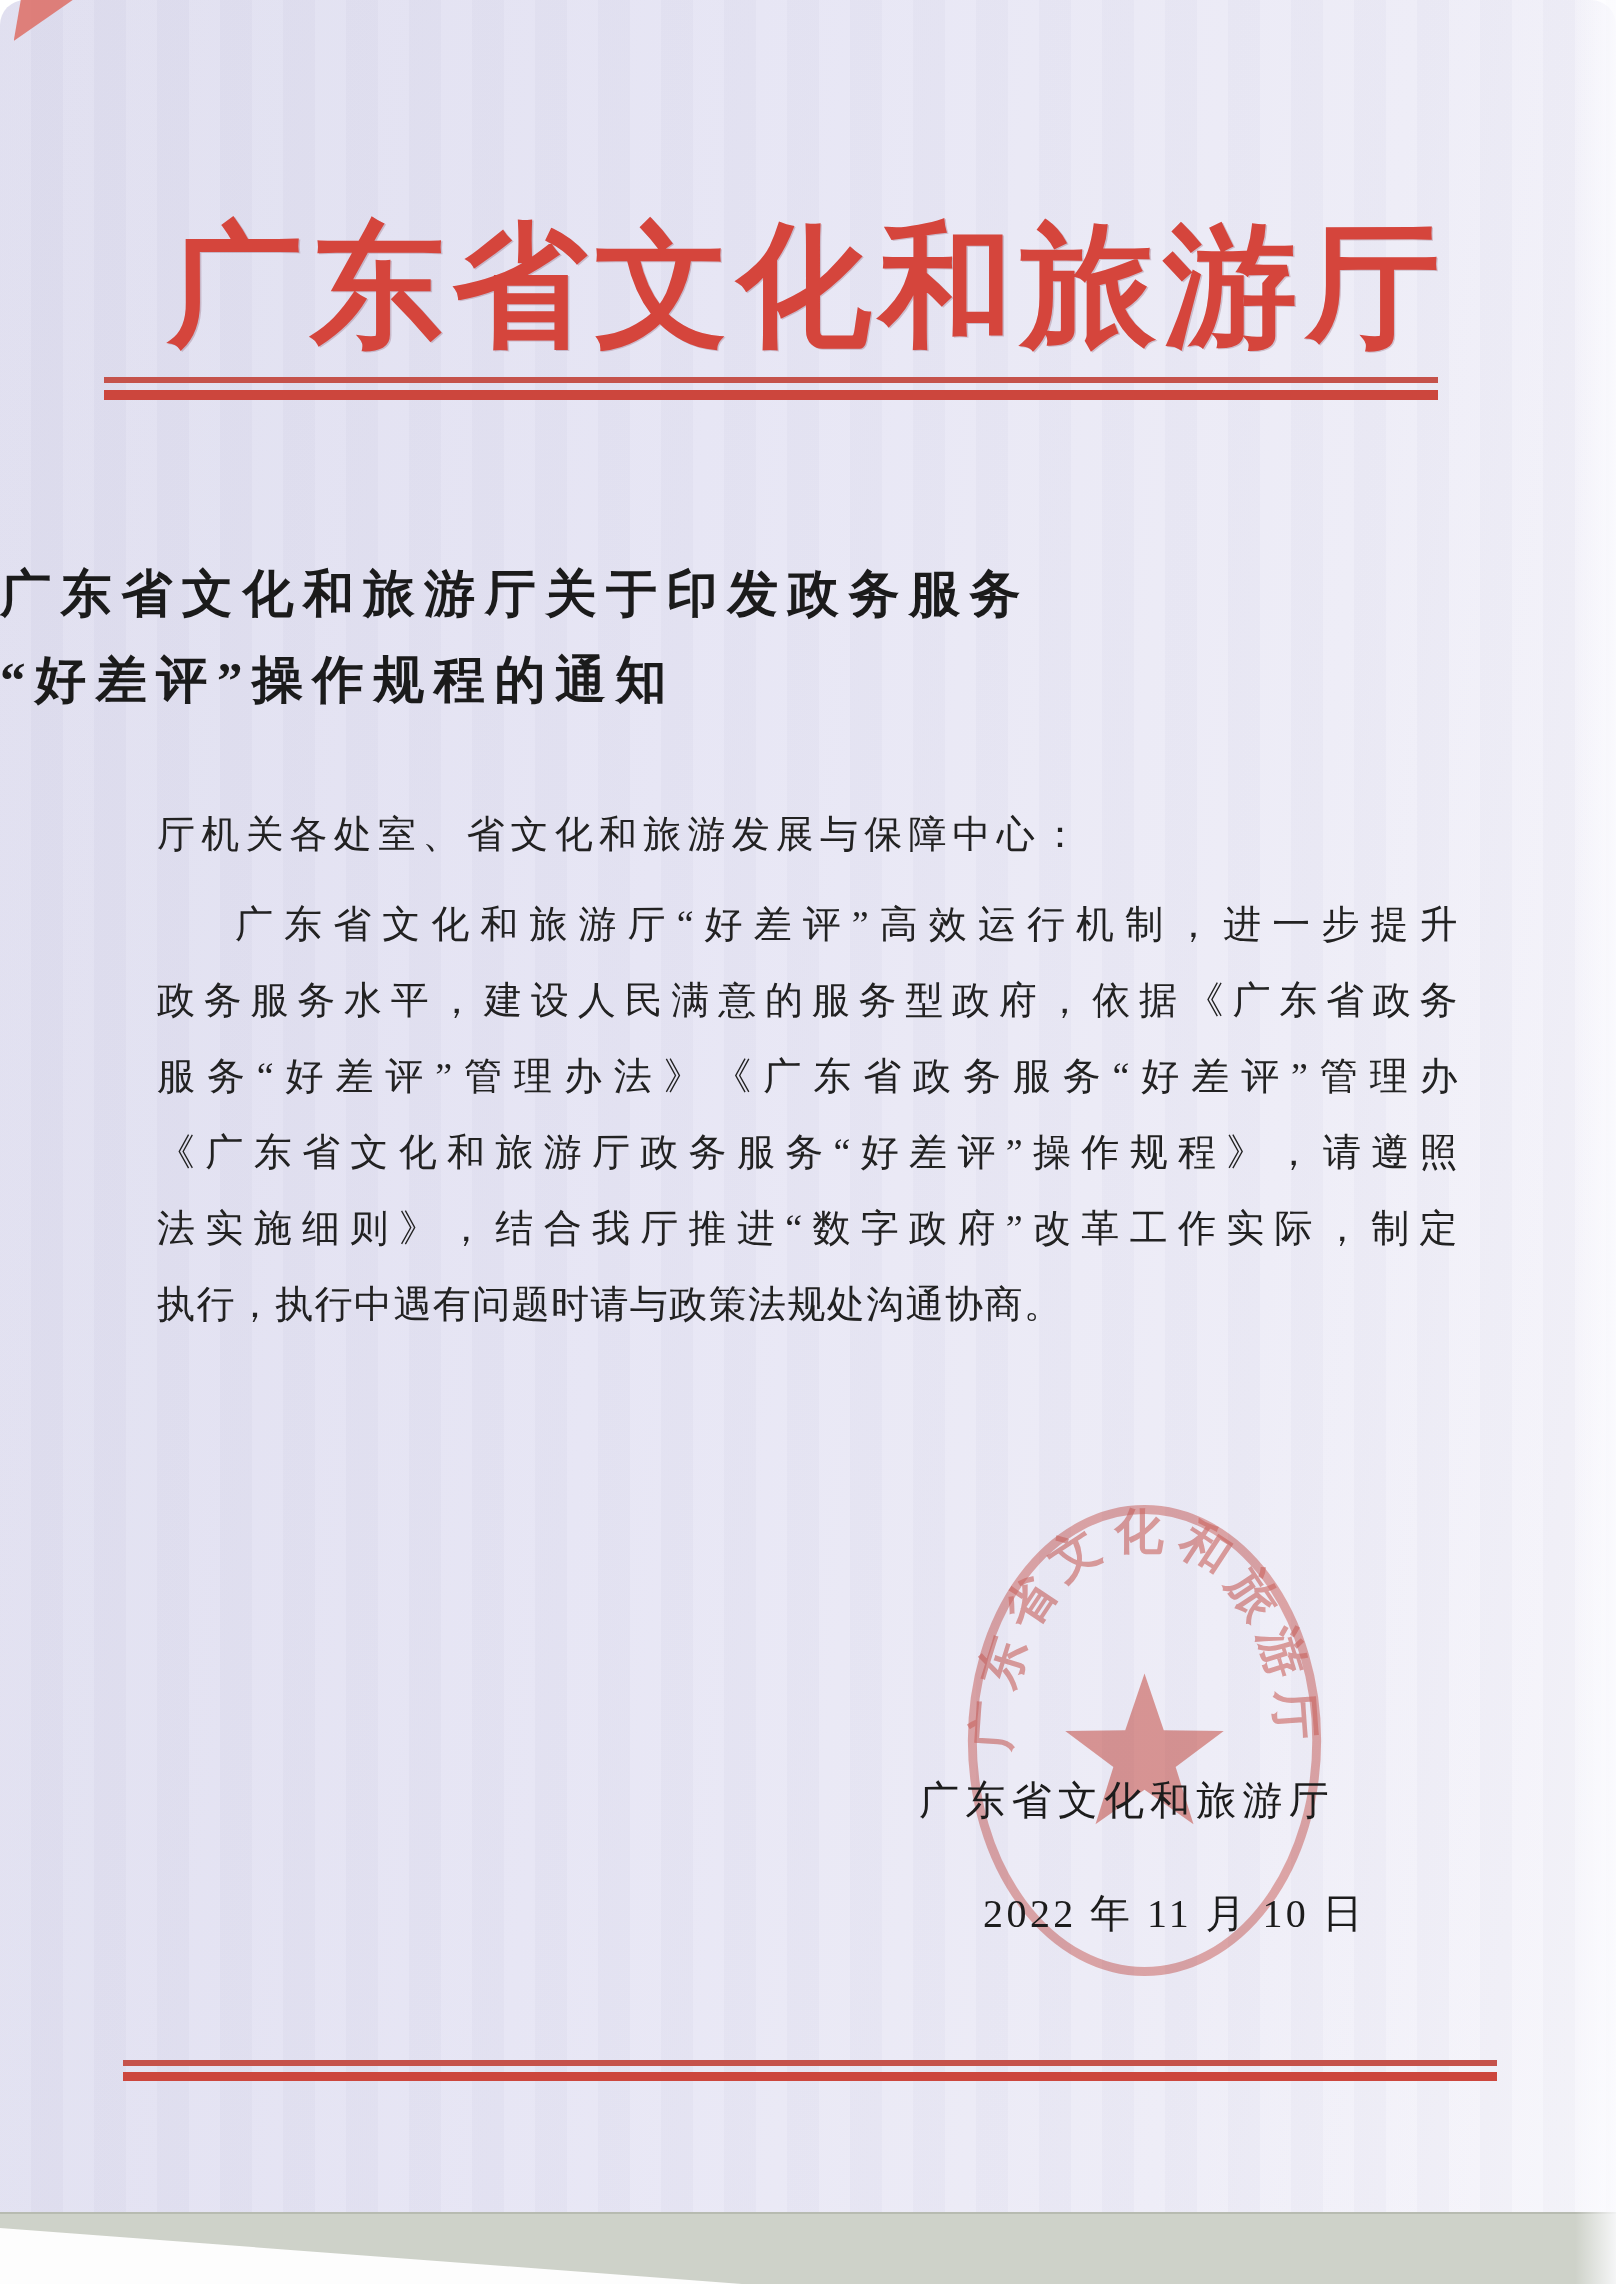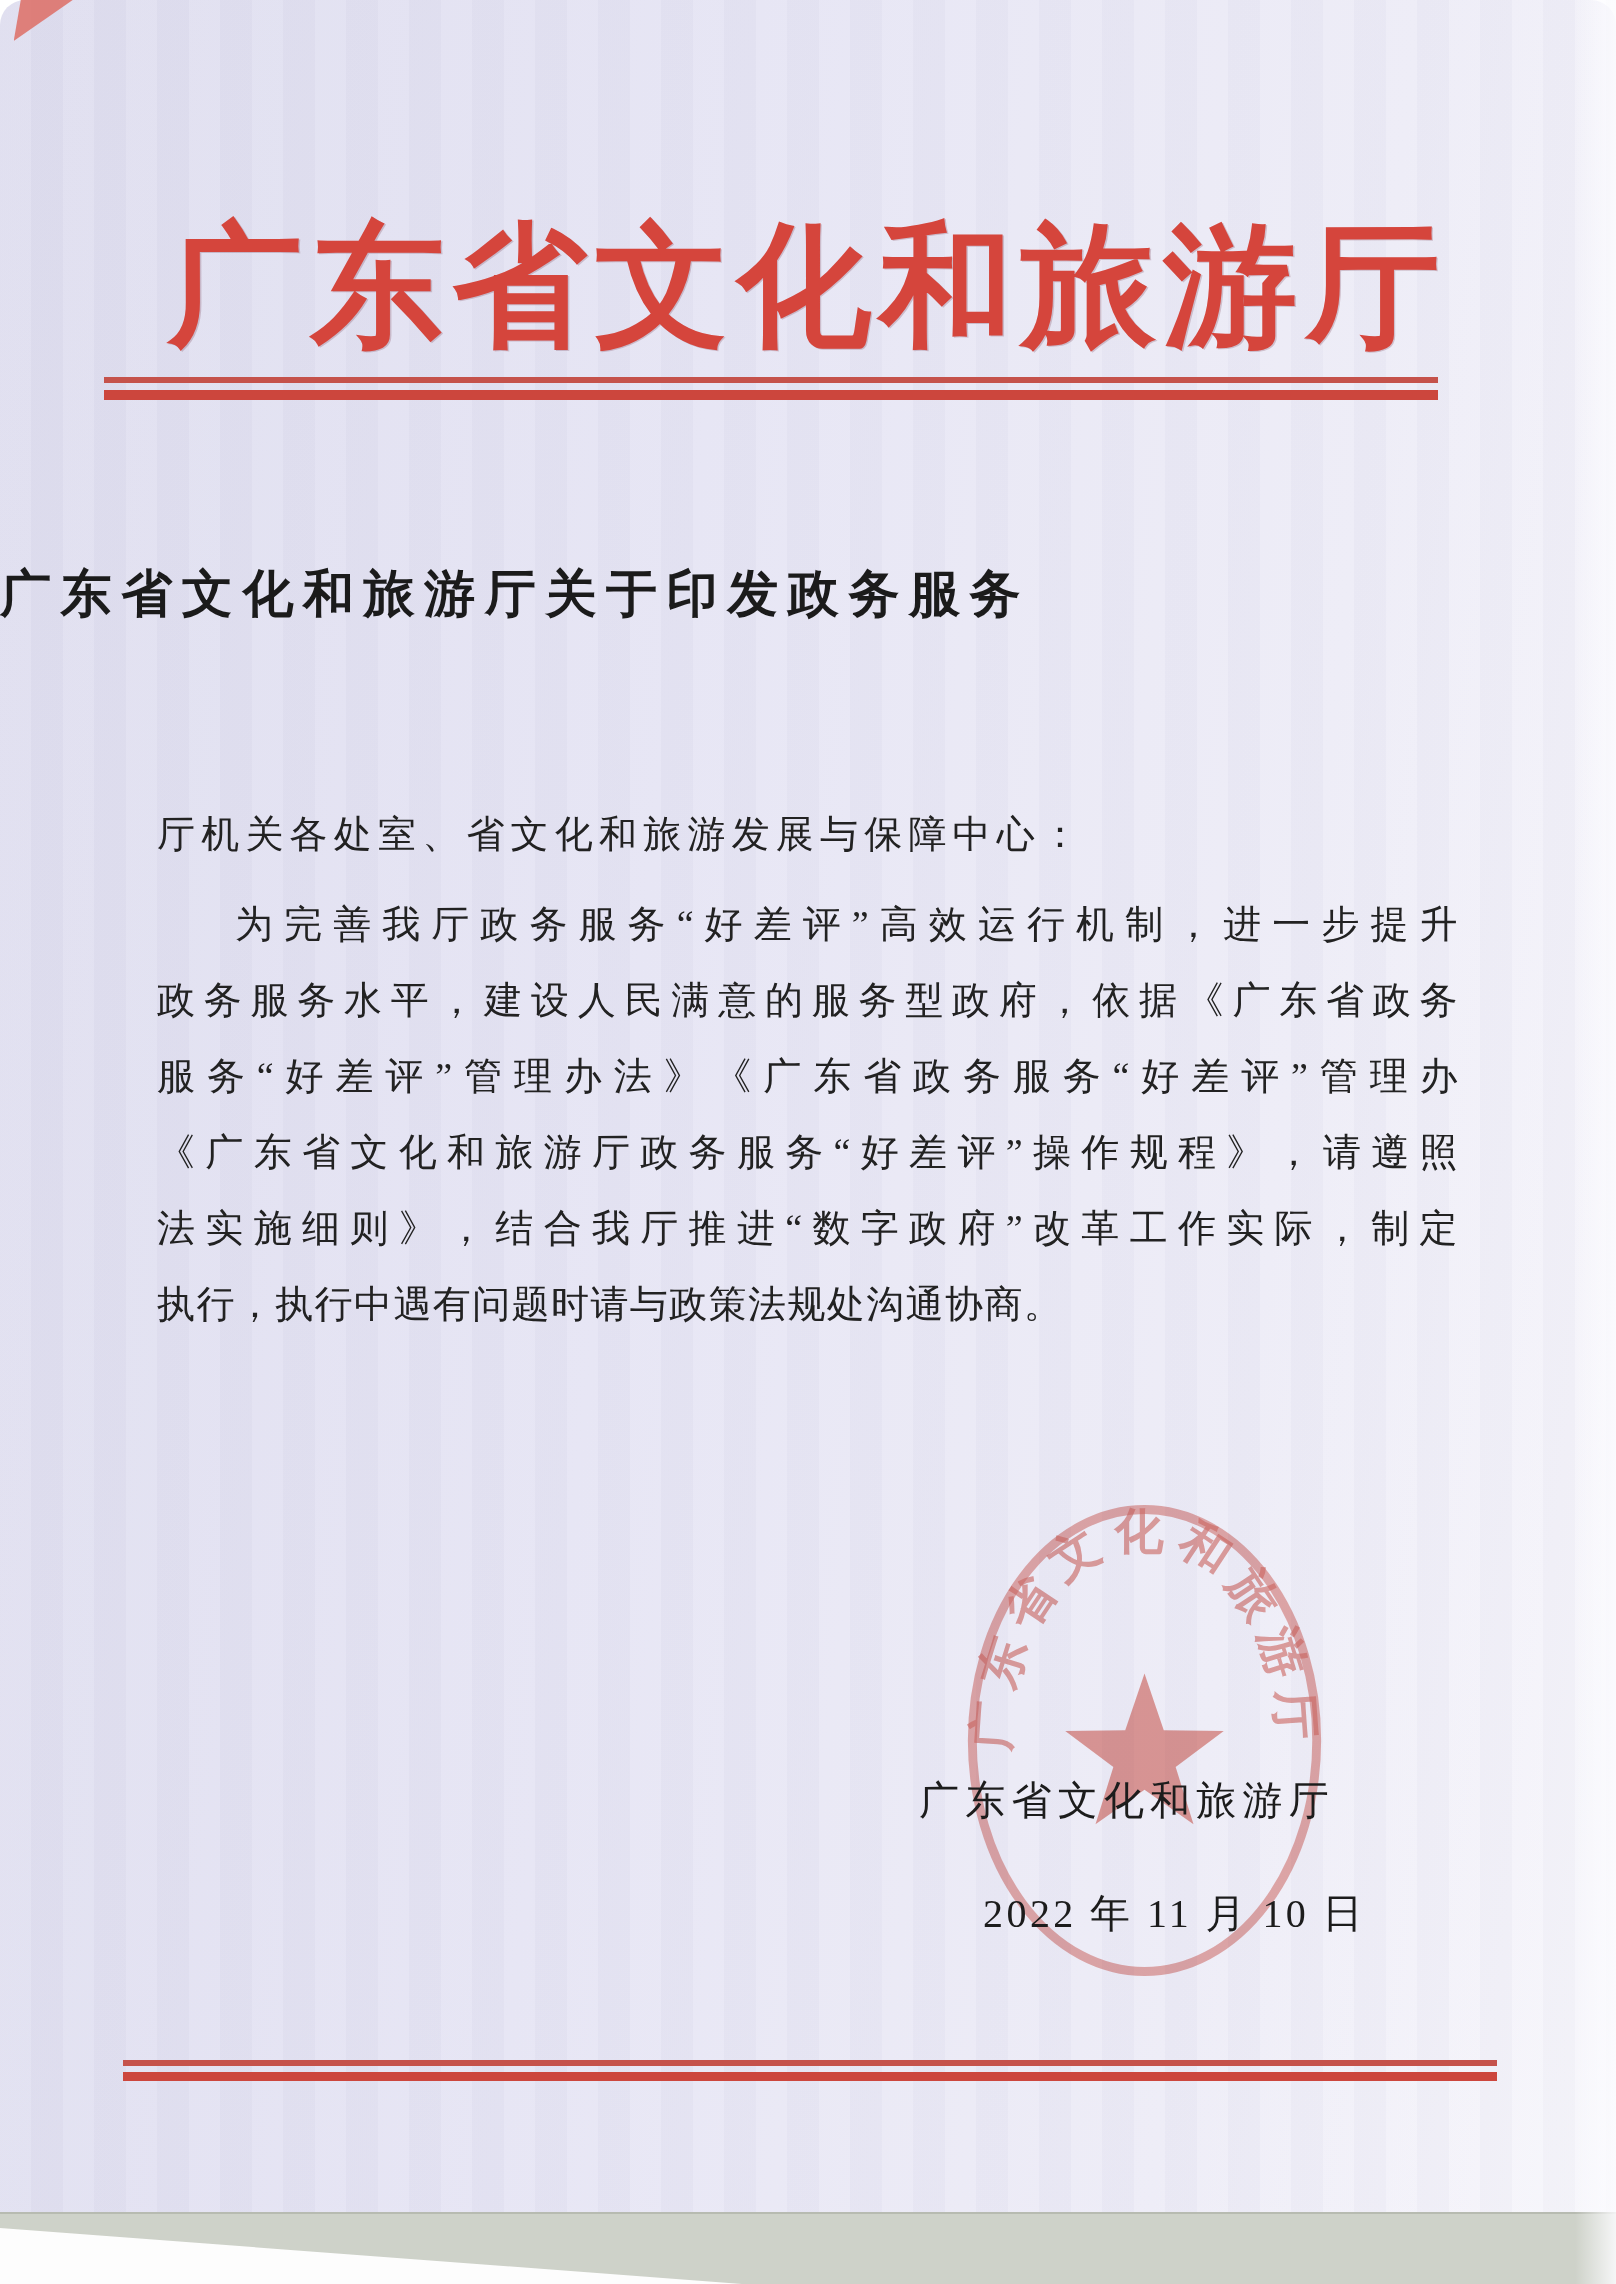--- a/index.html
+++ b/index.html
@@ -104,26 +104,27 @@
 
   <div class="agency-header">广东省文化和旅游厅</div>
 
   <div class="rule rule-header">
     <div class="ln ln1"></div>
     <div class="ln ln2"></div>
   </div>
 
   <div class="doc-title">
     <div>广东省文化和旅游厅关于印发政务服务</div>
+    <div>“好差评”操作规程的通知</div>
   </div>
 
   <div class="salutation">厅机关各处室、省文化和旅游发展与保障中心：</div>
 
   <div class="body-lines">
-    <div class="body-line first">为完善我厅政务服务“好差评”高效运行机制，进一步提升</div>
+    <div class="body-line first">广东省文化和旅游厅“好差评”高效运行机制，进一步提升</div>
     <div class="body-line">政务服务水平，建设人民满意的服务型政府，依据《广东省政务</div>
     <div class="body-line">服务“好差评”管理办法》《广东省政务服务“好差评”管理办</div>
     <div class="body-line">《广东省文化和旅游厅政务服务“好差评”操作规程》，请遵照</div>
     <div class="body-line">法实施细则》，结合我厅推进“数字政府”改革工作实际，制定</div>
     <div class="body-line last">执行，执行中遇有问题时请与政策法规处沟通协商。</div>
   </div>
 
 
   <svg class="seal" viewBox="0 0 540 720" aria-hidden="true">
     <ellipse cx="270" cy="368" rx="252" ry="338" fill="none" stroke="rgba(209,76,65,0.55)" stroke-width="13"></ellipse>

